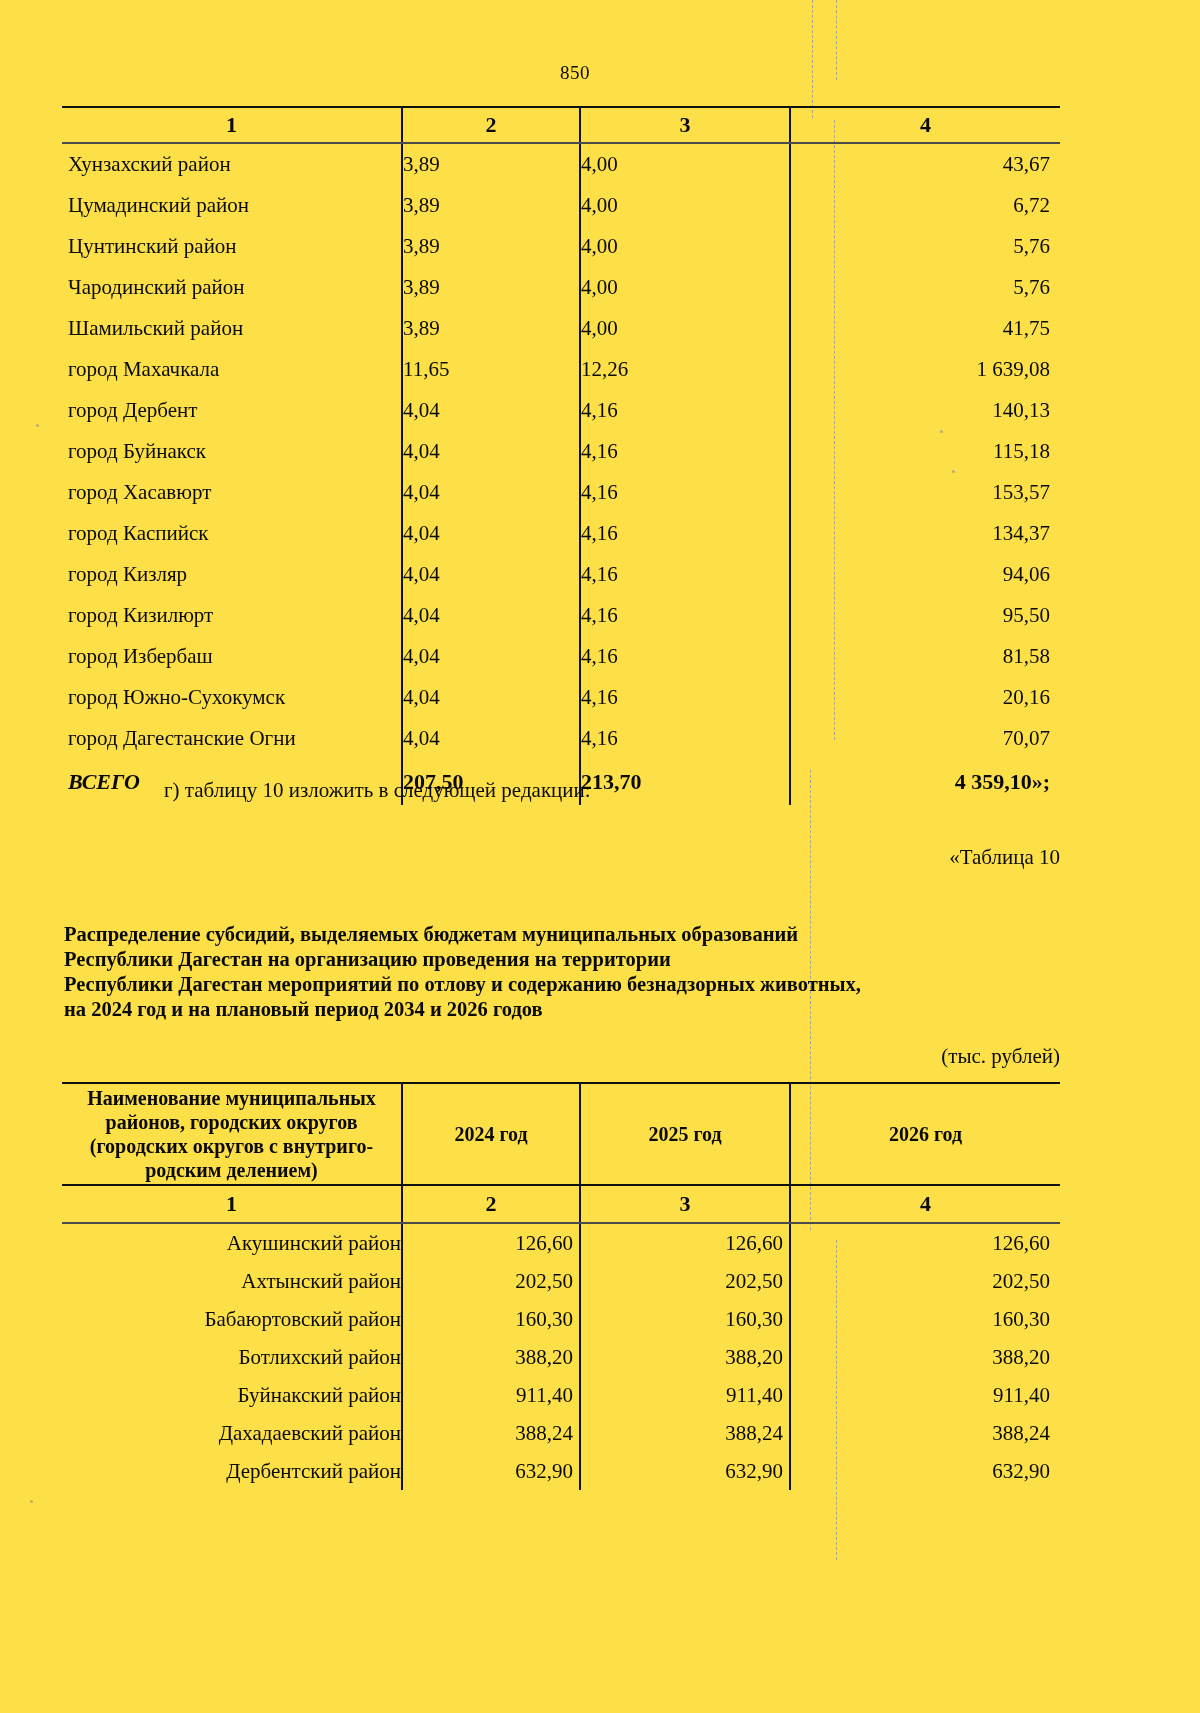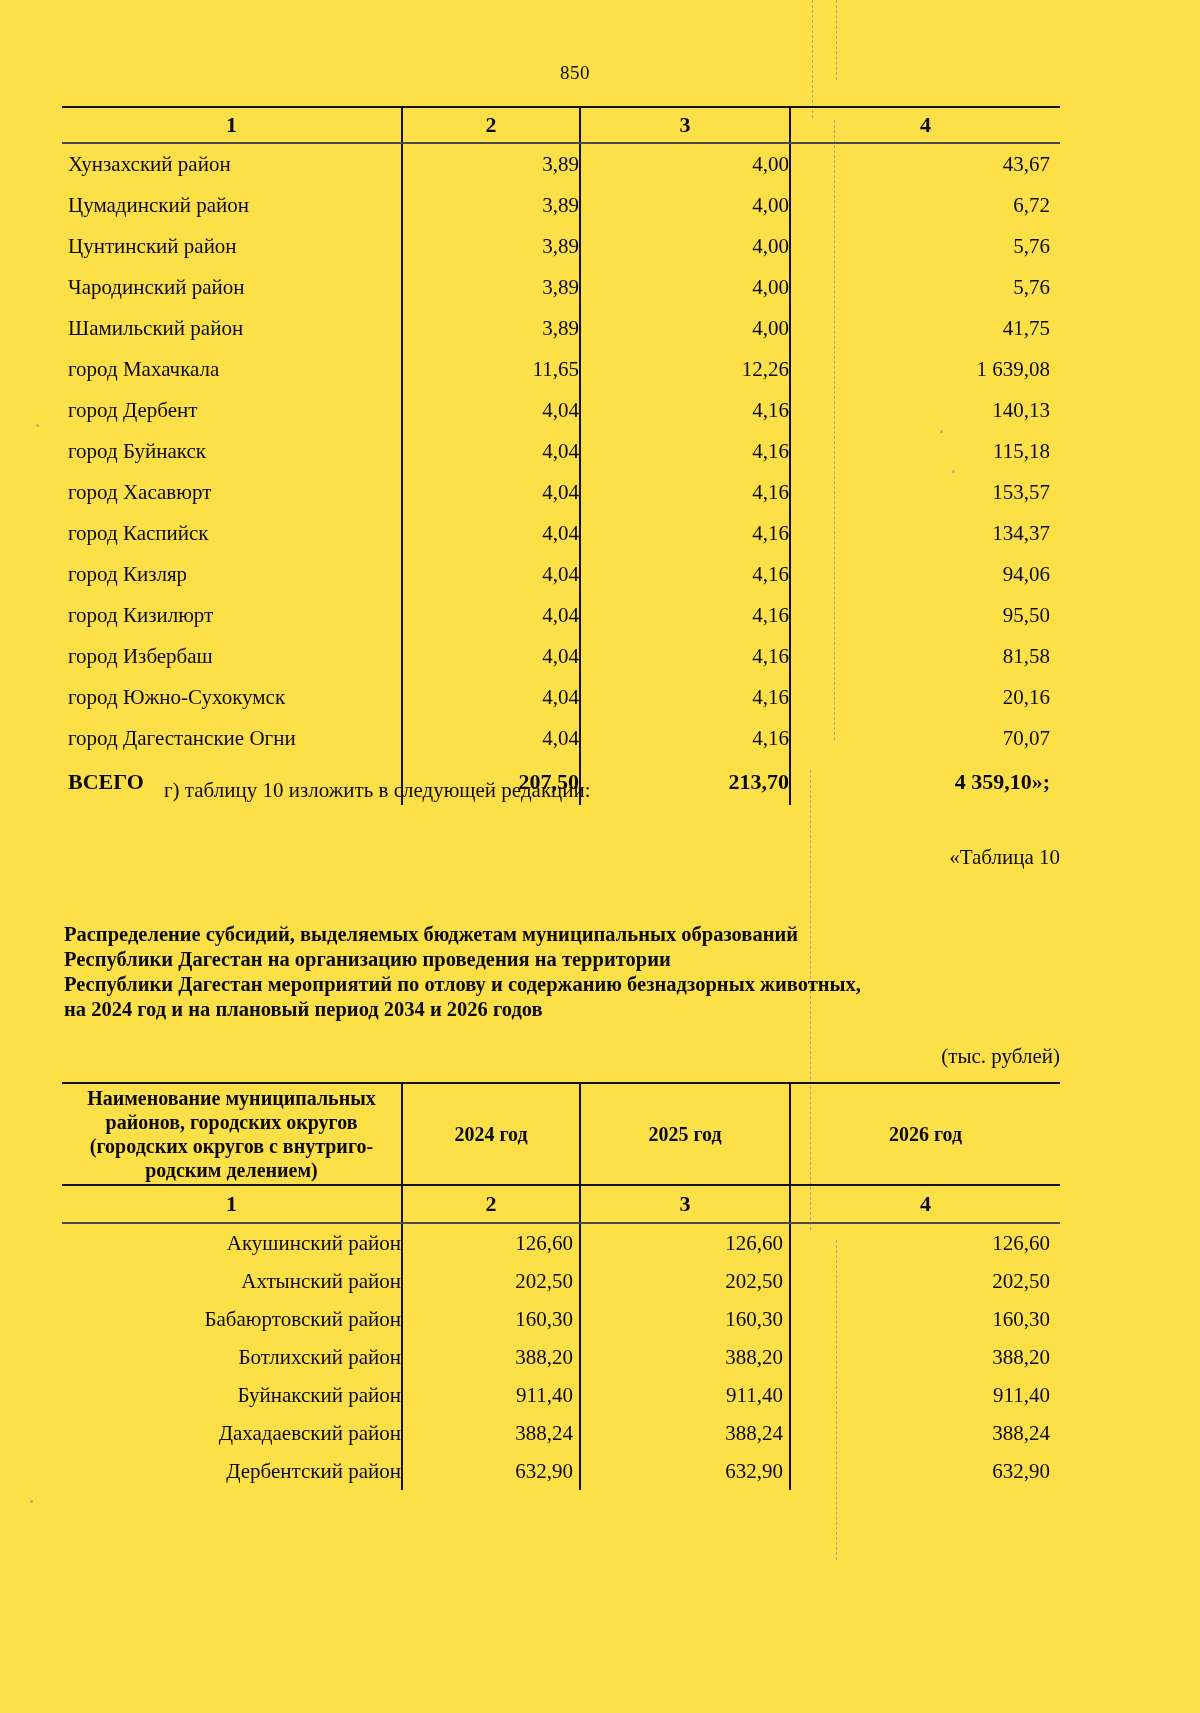--- a/index.html
+++ b/index.html
@@ -65,34 +65,34 @@
   .table-top tbody td {
     height: 41px;
     font-size: 21px;
   }
   .table-top tbody td.name {
     text-align: left;
     padding-left: 6px;
     border-right: 2px solid #111;
   }
   .table-top tbody td.num {
-    text-align: right;
+    padding-right: 6px;
     border-right: 2px solid #111;
   }
   .table-top tbody td.last {
     text-align: right;
     padding-right: 10px;
     border-right: none;
   }
   .table-top tbody tr.total td {
     font-weight: bold;
     height: 46px;
     font-size: 22px;
   }
-  .table-top tbody tr.total td.name { padding-left: 6px; }
+  .table-top tbody tr.total td.name { padding-left: 6px; font-style: italic; }
 
   
   .w1 { width: 340px; }
   .w2 { width: 178px; }
   .w3 { width: 210px; }
   .w4 { width: 270px; }
 
   
   .para {
     position: absolute;

